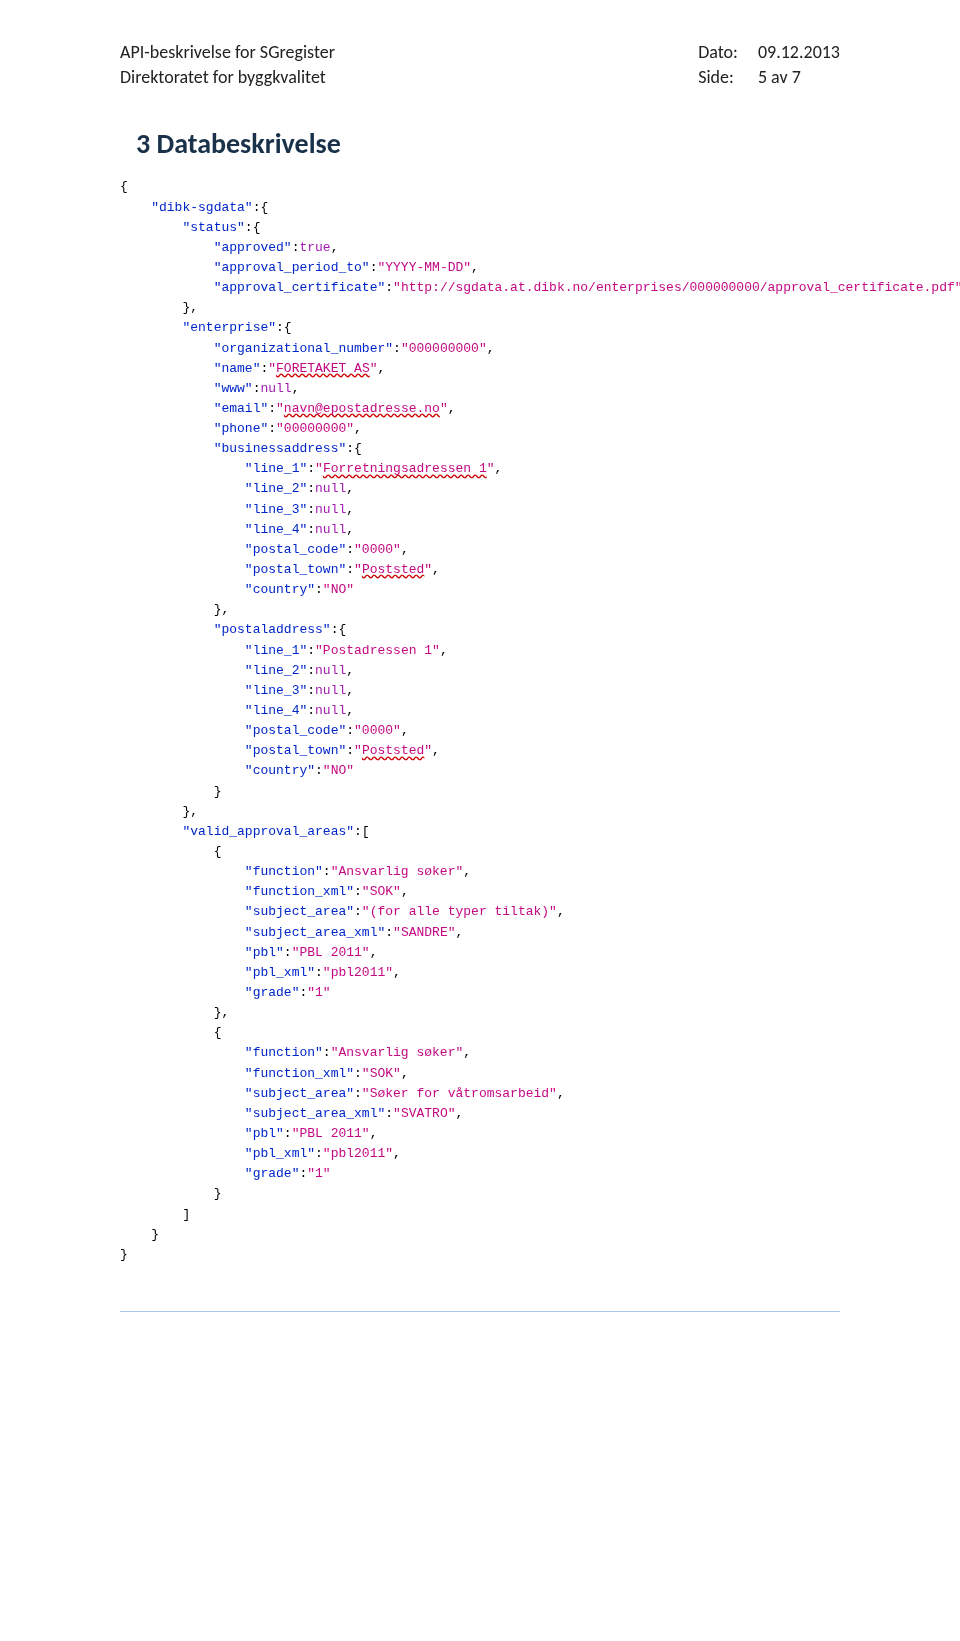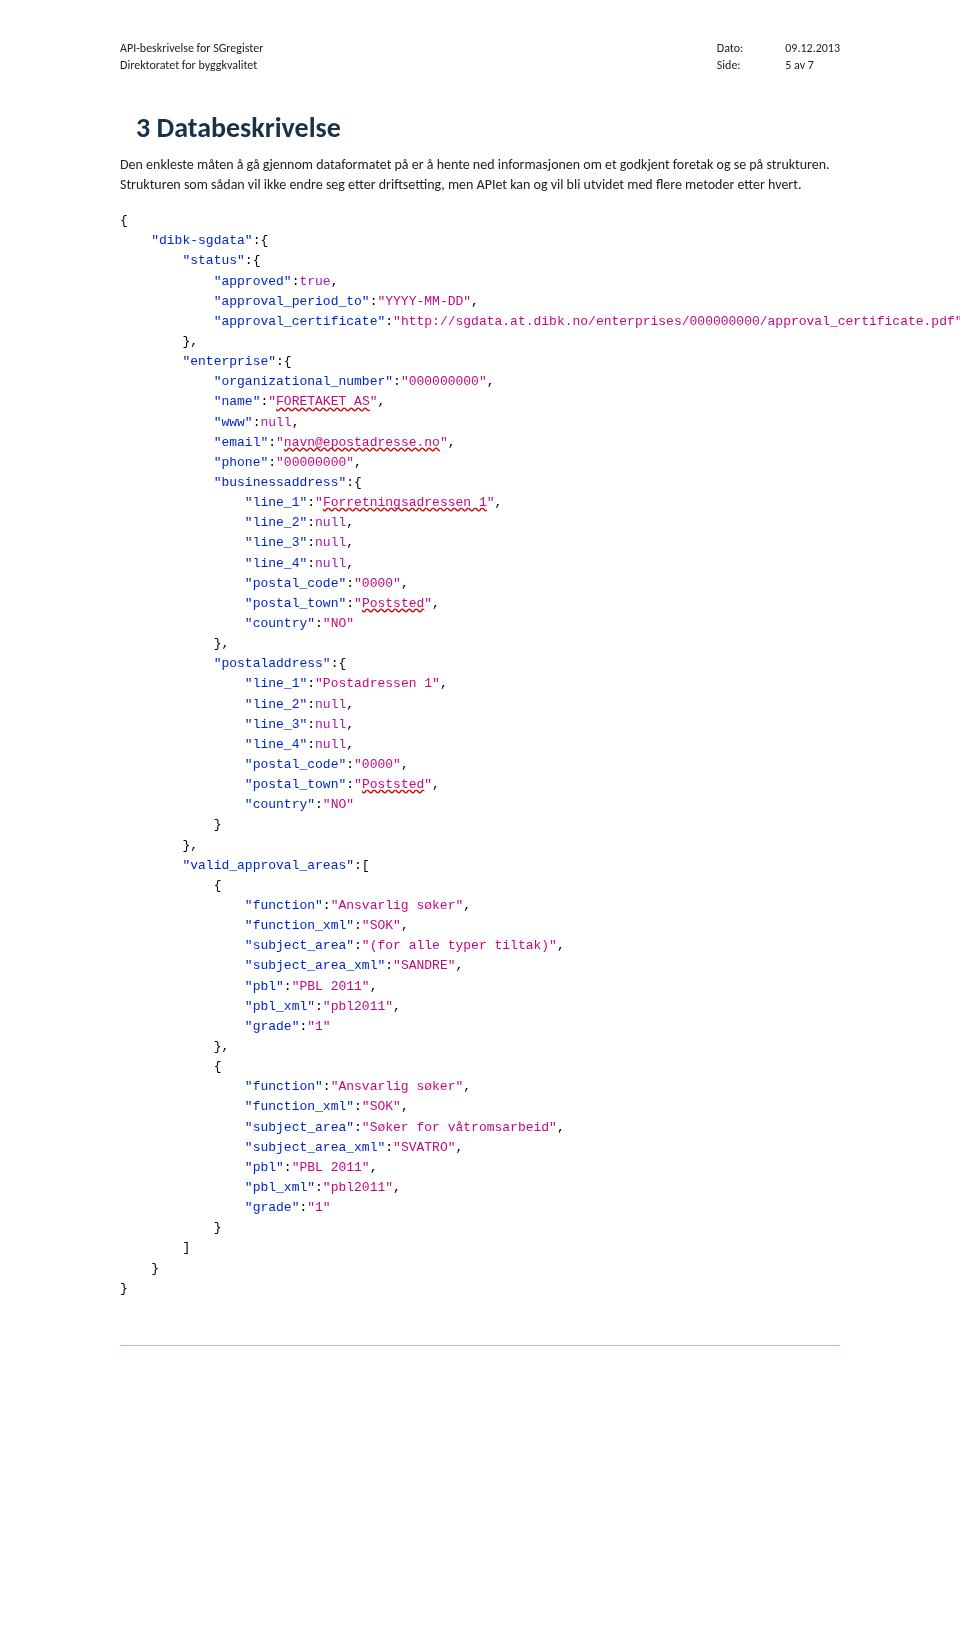--- a/index.html
+++ b/index.html
@@ -10,29 +10,29 @@
     color: #222;
     width: 960px;
   }
   .page {
     padding: 40px 120px 60px 120px;
     box-sizing: border-box;
   }
   .header-row {
     display: flex;
     justify-content: space-between;
-    font-size: 12px;
+    font-size: 18px;
     line-height: 1.4;
     align-items: flex-end;
   }
   .header-left { }
   .header-right {
     display: grid;
     grid-template-columns: auto auto;
-    column-gap: 42px;
+    column-gap: 20px;
   }
   .h-label { }
   .h-val { text-align: left; }
   h1.section-title {
     font-size: 28px;
     font-weight: 700;
     color: #19324a;
     margin: 36px 0 10px 16px;
   }
   .body-text {
@@ -72,21 +72,20 @@
     <div class="header-right">
       <div class="h-label">Dato:</div>
       <div class="h-val">09.12.2013</div>
       <div class="h-label">Side:</div>
       <div class="h-val">5 av 7</div>
     </div>
   </div>
 
   <h1 class="section-title">3  Databeskrivelse</h1>
 
-  <p class="body-text">Den enkleste måten å gå gjennom dataformatet på er å hente ned informasjonen om et godkjent foretak og se på strukturen. Strukturen som sådan vil ikke endre seg etter driftsetting, men APIet kan og vil bli utvidet med flere metoder etter hvert.</p>
 
   <div class="code-wrap"><span class="c-pun">{</span>
     <span class="c-key">"dibk-sgdata"</span><span class="c-pun">:{</span>
         <span class="c-key">"status"</span><span class="c-pun">:{</span>
             <span class="c-key">"approved"</span><span class="c-pun">:</span><span class="c-bool">true</span><span class="c-pun">,</span>
             <span class="c-key">"approval_period_to"</span><span class="c-pun">:</span><span class="c-str">"YYYY-MM-DD"</span><span class="c-pun">,</span>
             <span class="c-key">"approval_certificate"</span><span class="c-pun">:</span><span class="c-str">"http://sgdata.at.dibk.no/enterprises/000000000/approval_certificate.pdf"</span>
         <span class="c-pun">},</span>
         <span class="c-key">"enterprise"</span><span class="c-pun">:{</span>
             <span class="c-key">"organizational_number"</span><span class="c-pun">:</span><span class="c-str">"000000000"</span><span class="c-pun">,</span>

